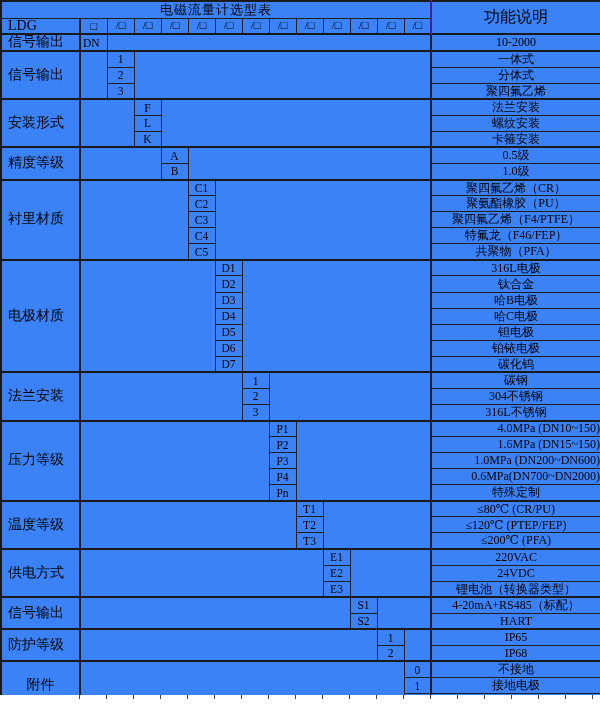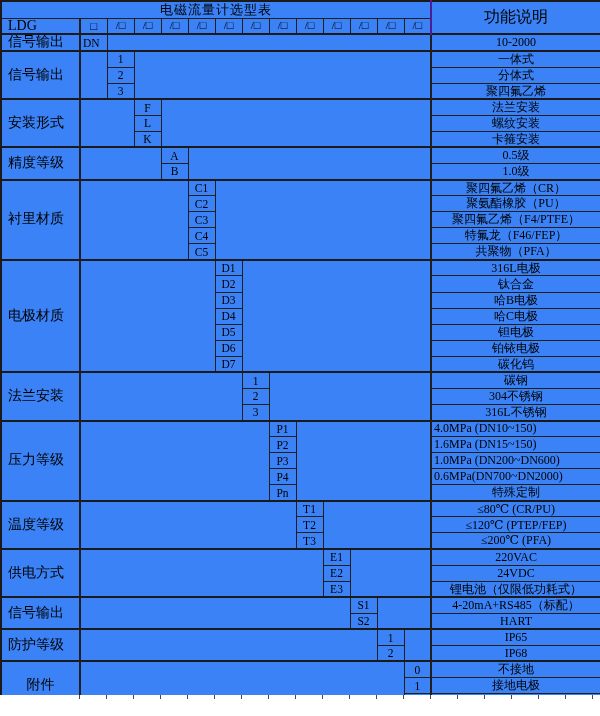--- a/index.html
+++ b/index.html
@@ -14,21 +14,21 @@
   col.c-desc{width:170px;}
   tr{height:16px;}
   tr.title-row{height:17px;}
   td.title{font-size:13px;letter-spacing:1px;}
   td.fn-head{font-size:16px;border-left:2px solid #4c1d95;}
   td.lbl{text-align:left;padding-left:6px;border-right:2px solid #1f1f1f;font-size:14px;}
   td.lbl-c{text-align:center;padding-left:0;}
   td.code{font-size:11.5px;}
   td.dn{text-align:left;padding-left:2px;}
   td.desc{border-left:2px solid #1f1f1f;}
-  td.left{text-align:left;padding-left:2px;}
+  td.left{text-align:right;padding-left:2px;}
   tr.sec td{border-top:2px solid #1a1a1a;}
   td.slot{font-size:11px;}
   #ticks{position:absolute;left:0;bottom:0;width:600px;height:5px;background:#fff;}
   #ticks .tk{position:absolute;left:79px;right:0;top:0;height:4px;
      background:repeating-linear-gradient(to right,#4a4a4a 0 1px,transparent 1px 27px);}
 </style>
 </head>
 <body>
 
 <div id="page">
@@ -243,21 +243,21 @@
   <td class="code">E1</td>
   <td class="empty" colspan="3" rowspan="3"></td>
   <td class="desc">220VAC</td>
 </tr>
 <tr>
           <td class="code">E2</td>
           <td class="desc">24VDC</td>
         </tr>
 <tr>
           <td class="code">E3</td>
-          <td class="desc">锂电池（仅限低功耗式）</td>
+          <td class="desc">锂电池（转换器类型）</td>
         </tr>
 
 <tr class="sec">
   <td class="lbl" rowspan="2">信号输出</td>
   <td class="empty" colspan="10" rowspan="2"></td>
   <td class="code">S1</td>
   <td class="empty" colspan="2" rowspan="2"></td>
   <td class="desc">4-20mA+RS485（标配）</td>
 </tr>
 <tr>

